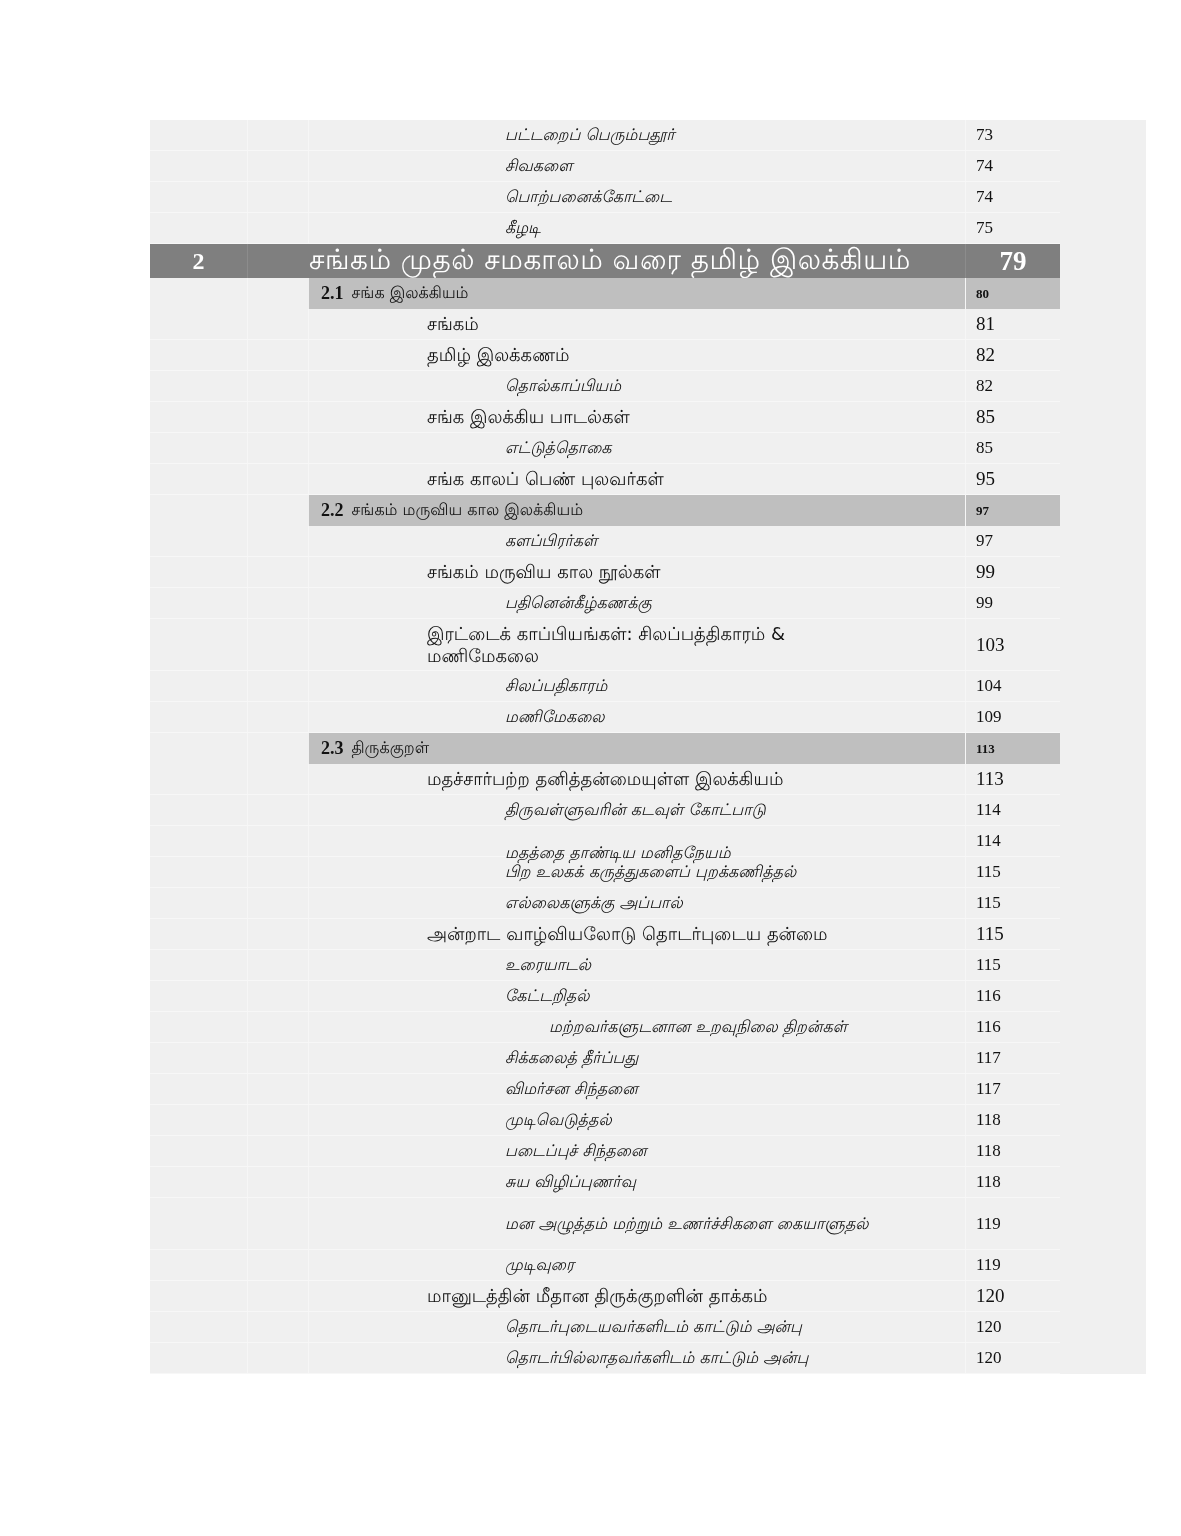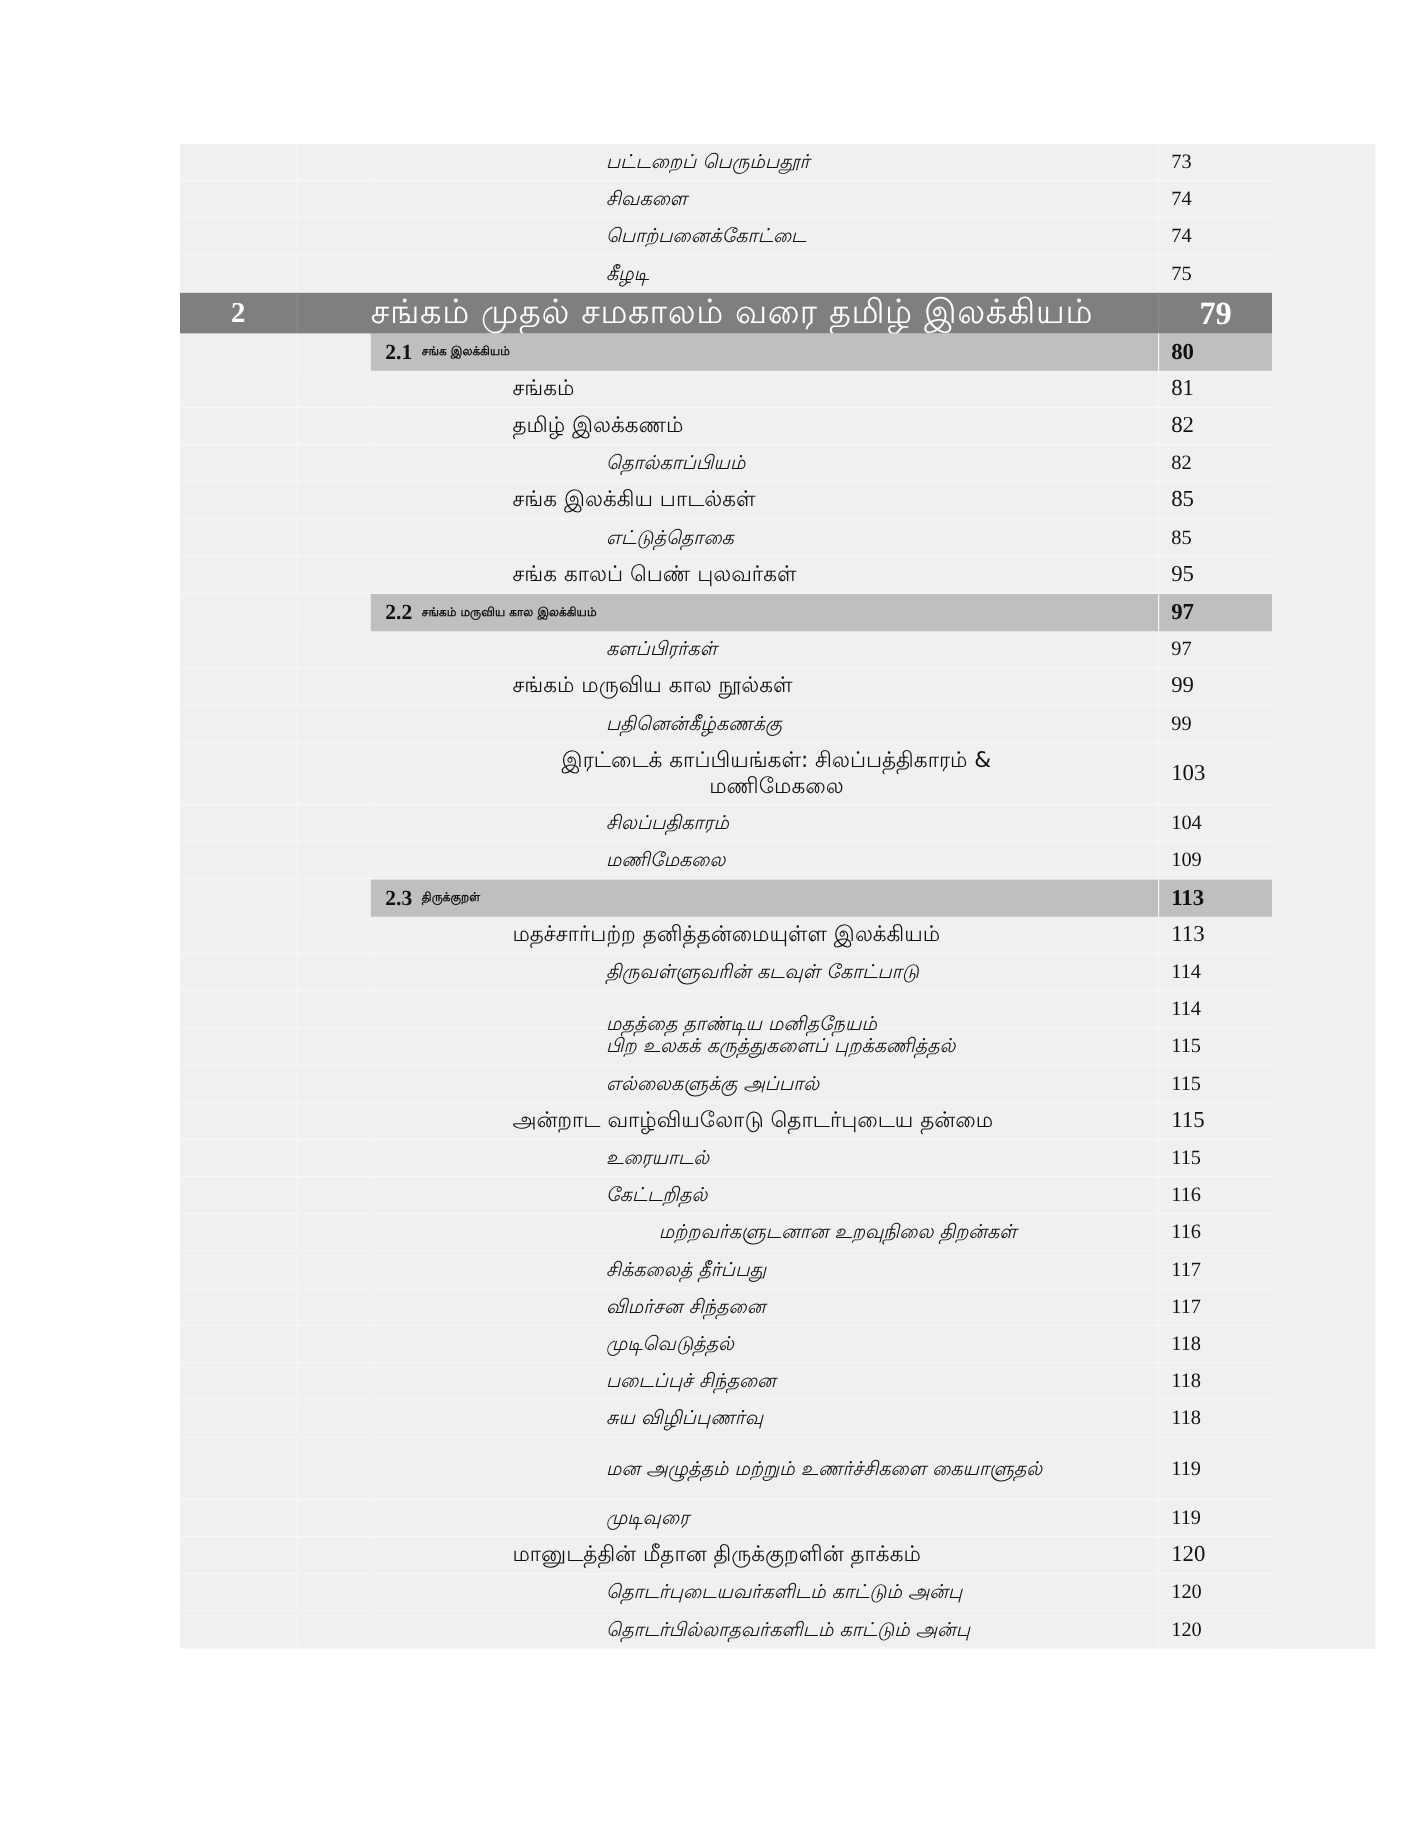--- a/index.html
+++ b/index.html
@@ -33,21 +33,21 @@
       display: flex;
       align-items: center;
     }
     .c-num { width: 98px; border-right: 1px solid #f6f6f6; }
     .c-gap { width: 61px; border-right: 1px solid #f6f6f6; }
     .c-title { width: 657px; border-right: 1px solid #f6f6f6; }
     .c-page { width: 94px; padding-left: 10px; font-size: 19px; }
 
     
     .row.entry { height: 31px; }
-    .row.entry.tall { height: 52px; text-align: center; }
+    .row.entry.tall { height: 52px; }
     .row.entry .c-title { font-size: 19px; line-height: 22px; }
     .row.entry.lvl1 .c-title { padding-left: 118px; font-family: "DejaVu Sans", "Liberation Sans", sans-serif; font-size: 18px; }
     .row.entry.lvl2 .c-title { padding-left: 196px; font-family: "DejaVu Sans", "Liberation Sans", sans-serif; font-style: italic; font-size: 16px; }
     .row.entry.lvl2 .c-page { font-size: 17px; }
     .row.entry.lvl1 .c-page { font-size: 19px; }
 
     
     .row.chapter {
       height: 34px;
       background: #7f7f7f;
@@ -95,27 +95,27 @@
       font-size: 18px;
       font-weight: bold;
     }
     .row.section .c-title .sec-no {
       font-family: "Liberation Serif", serif;
       font-weight: bold;
       margin-right: 8px;
     }
     .row.section .c-title .sec-label {
       font-family: "DejaVu Sans", "Liberation Sans", sans-serif;
-      font-weight: bold;
-      font-size: 10px;
+      font-weight: normal;
+      font-size: 16px;
     }
     .row.section .c-page {
       position: relative;
       font-weight: bold;
-      font-size: 19px;
+      font-size: 13px;
     }
     .row.section .c-num, .row.section .c-gap { background: #f0f0f0; }
     .row.section .c-gap { border-right: none; }
   </style>
 </head>
 <body>
 
 <div class="toc" id="toc">
     <div class="row entry lvl2">
       <div class="cell c-num"></div>

